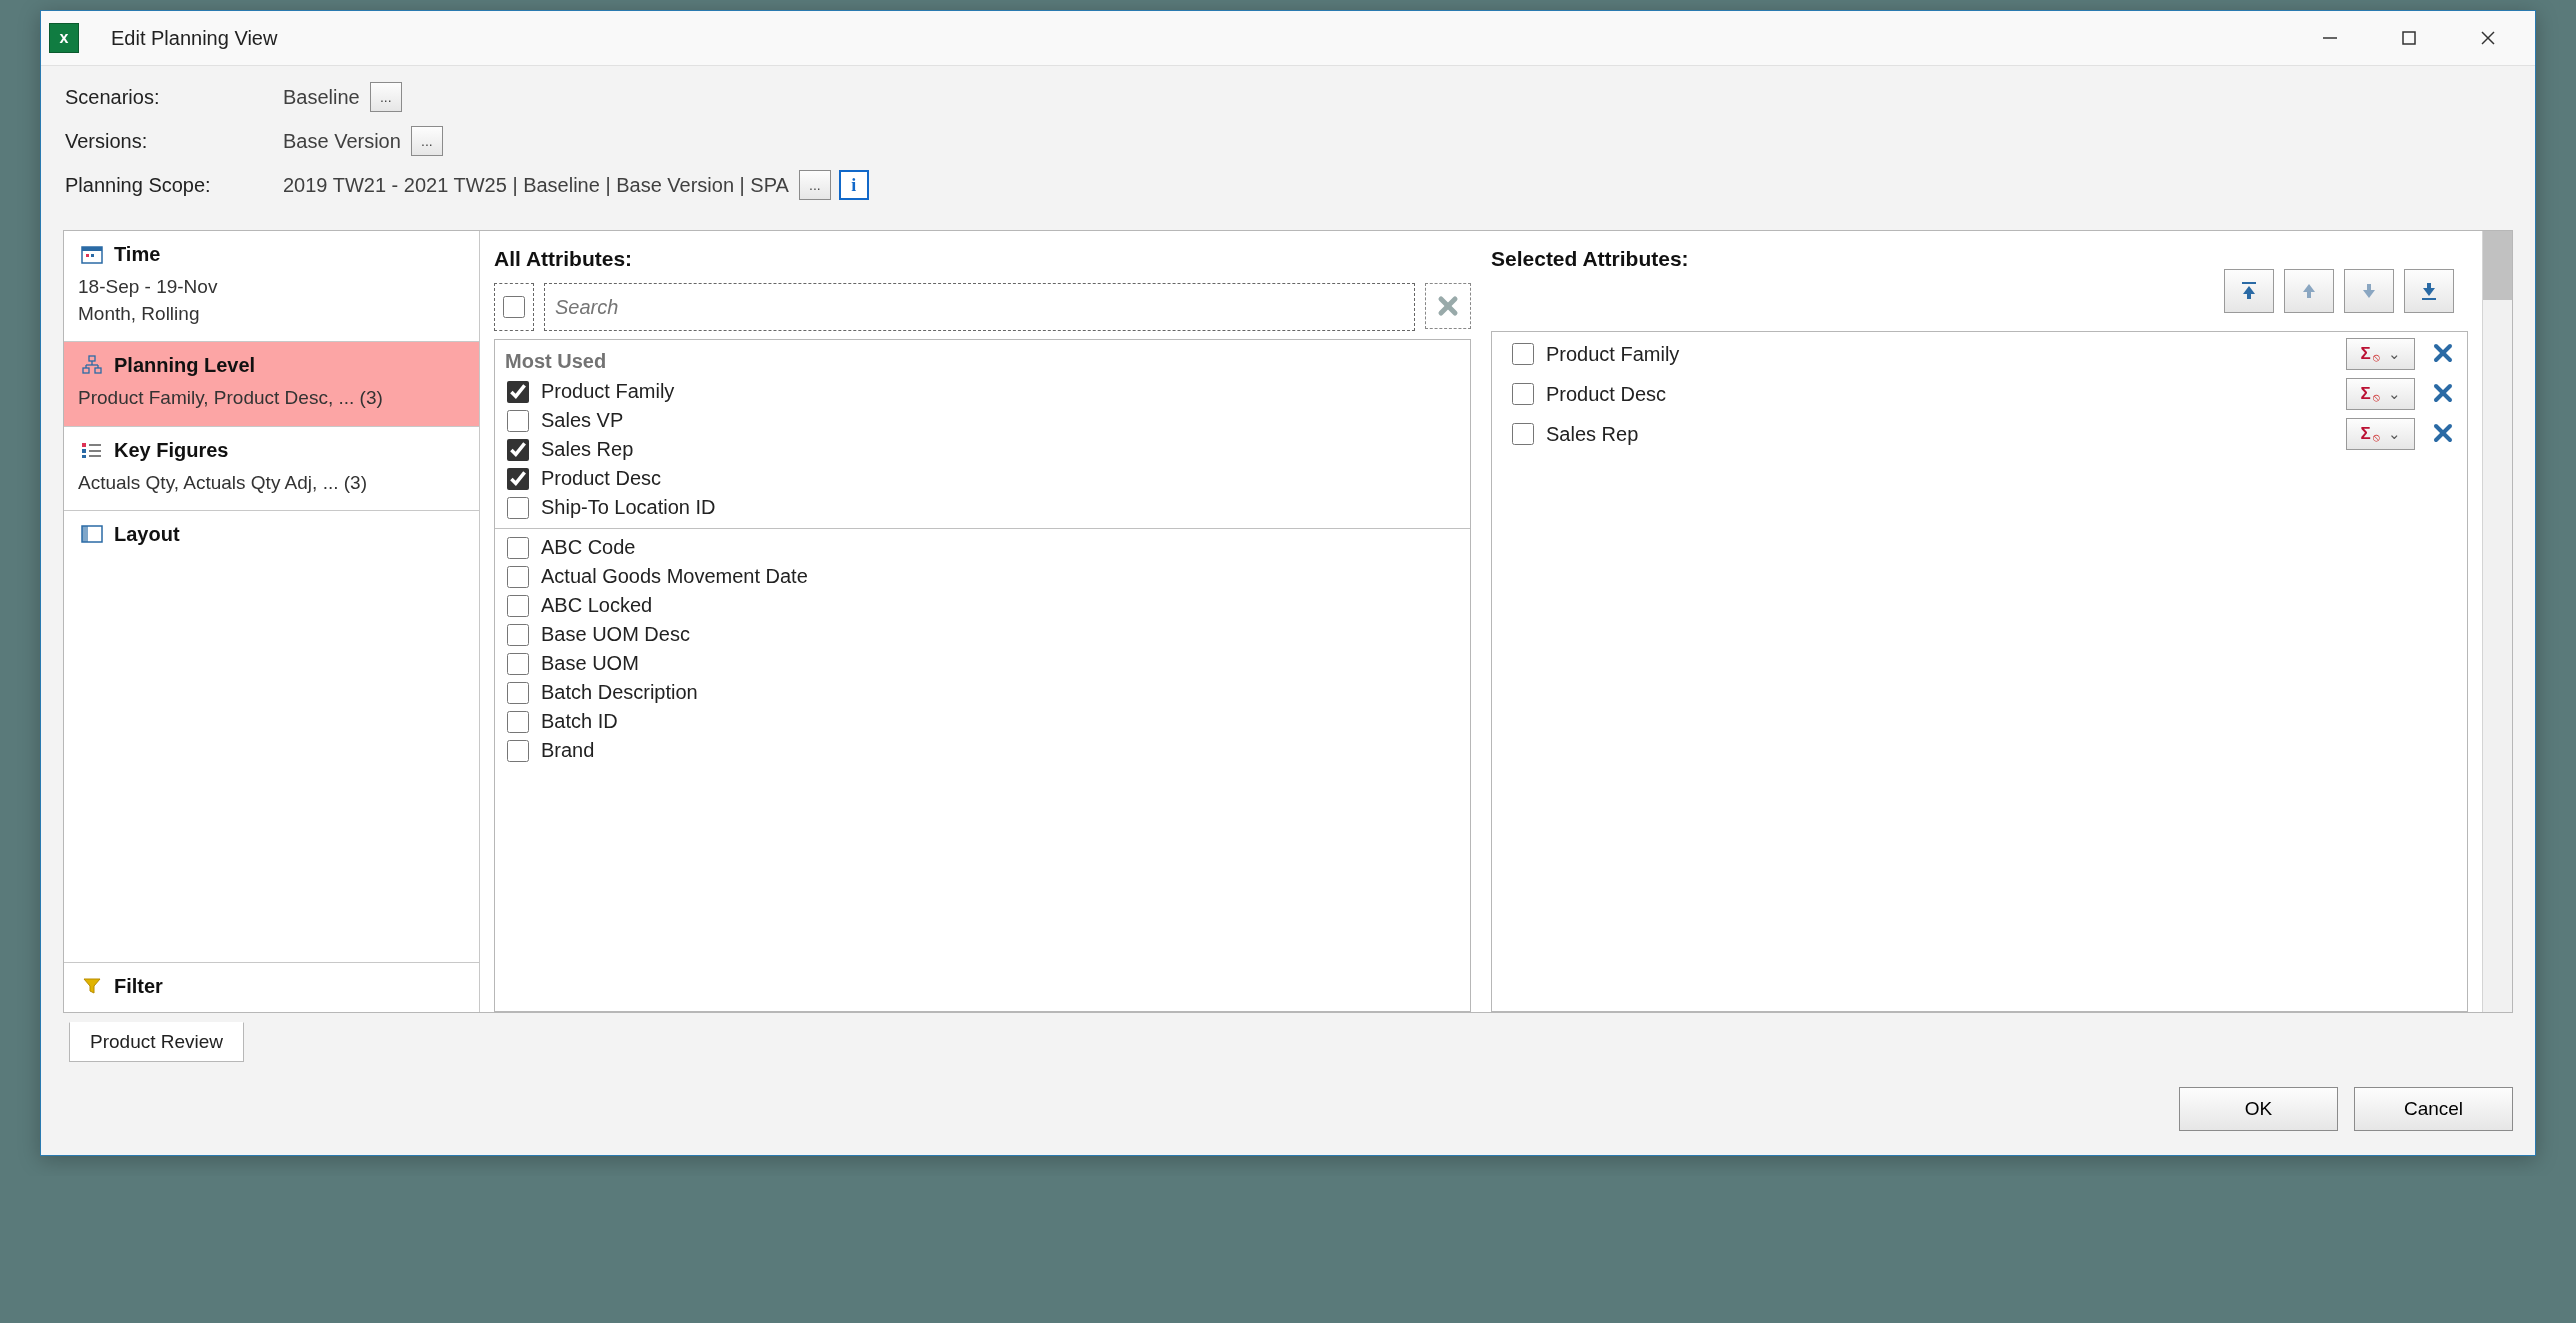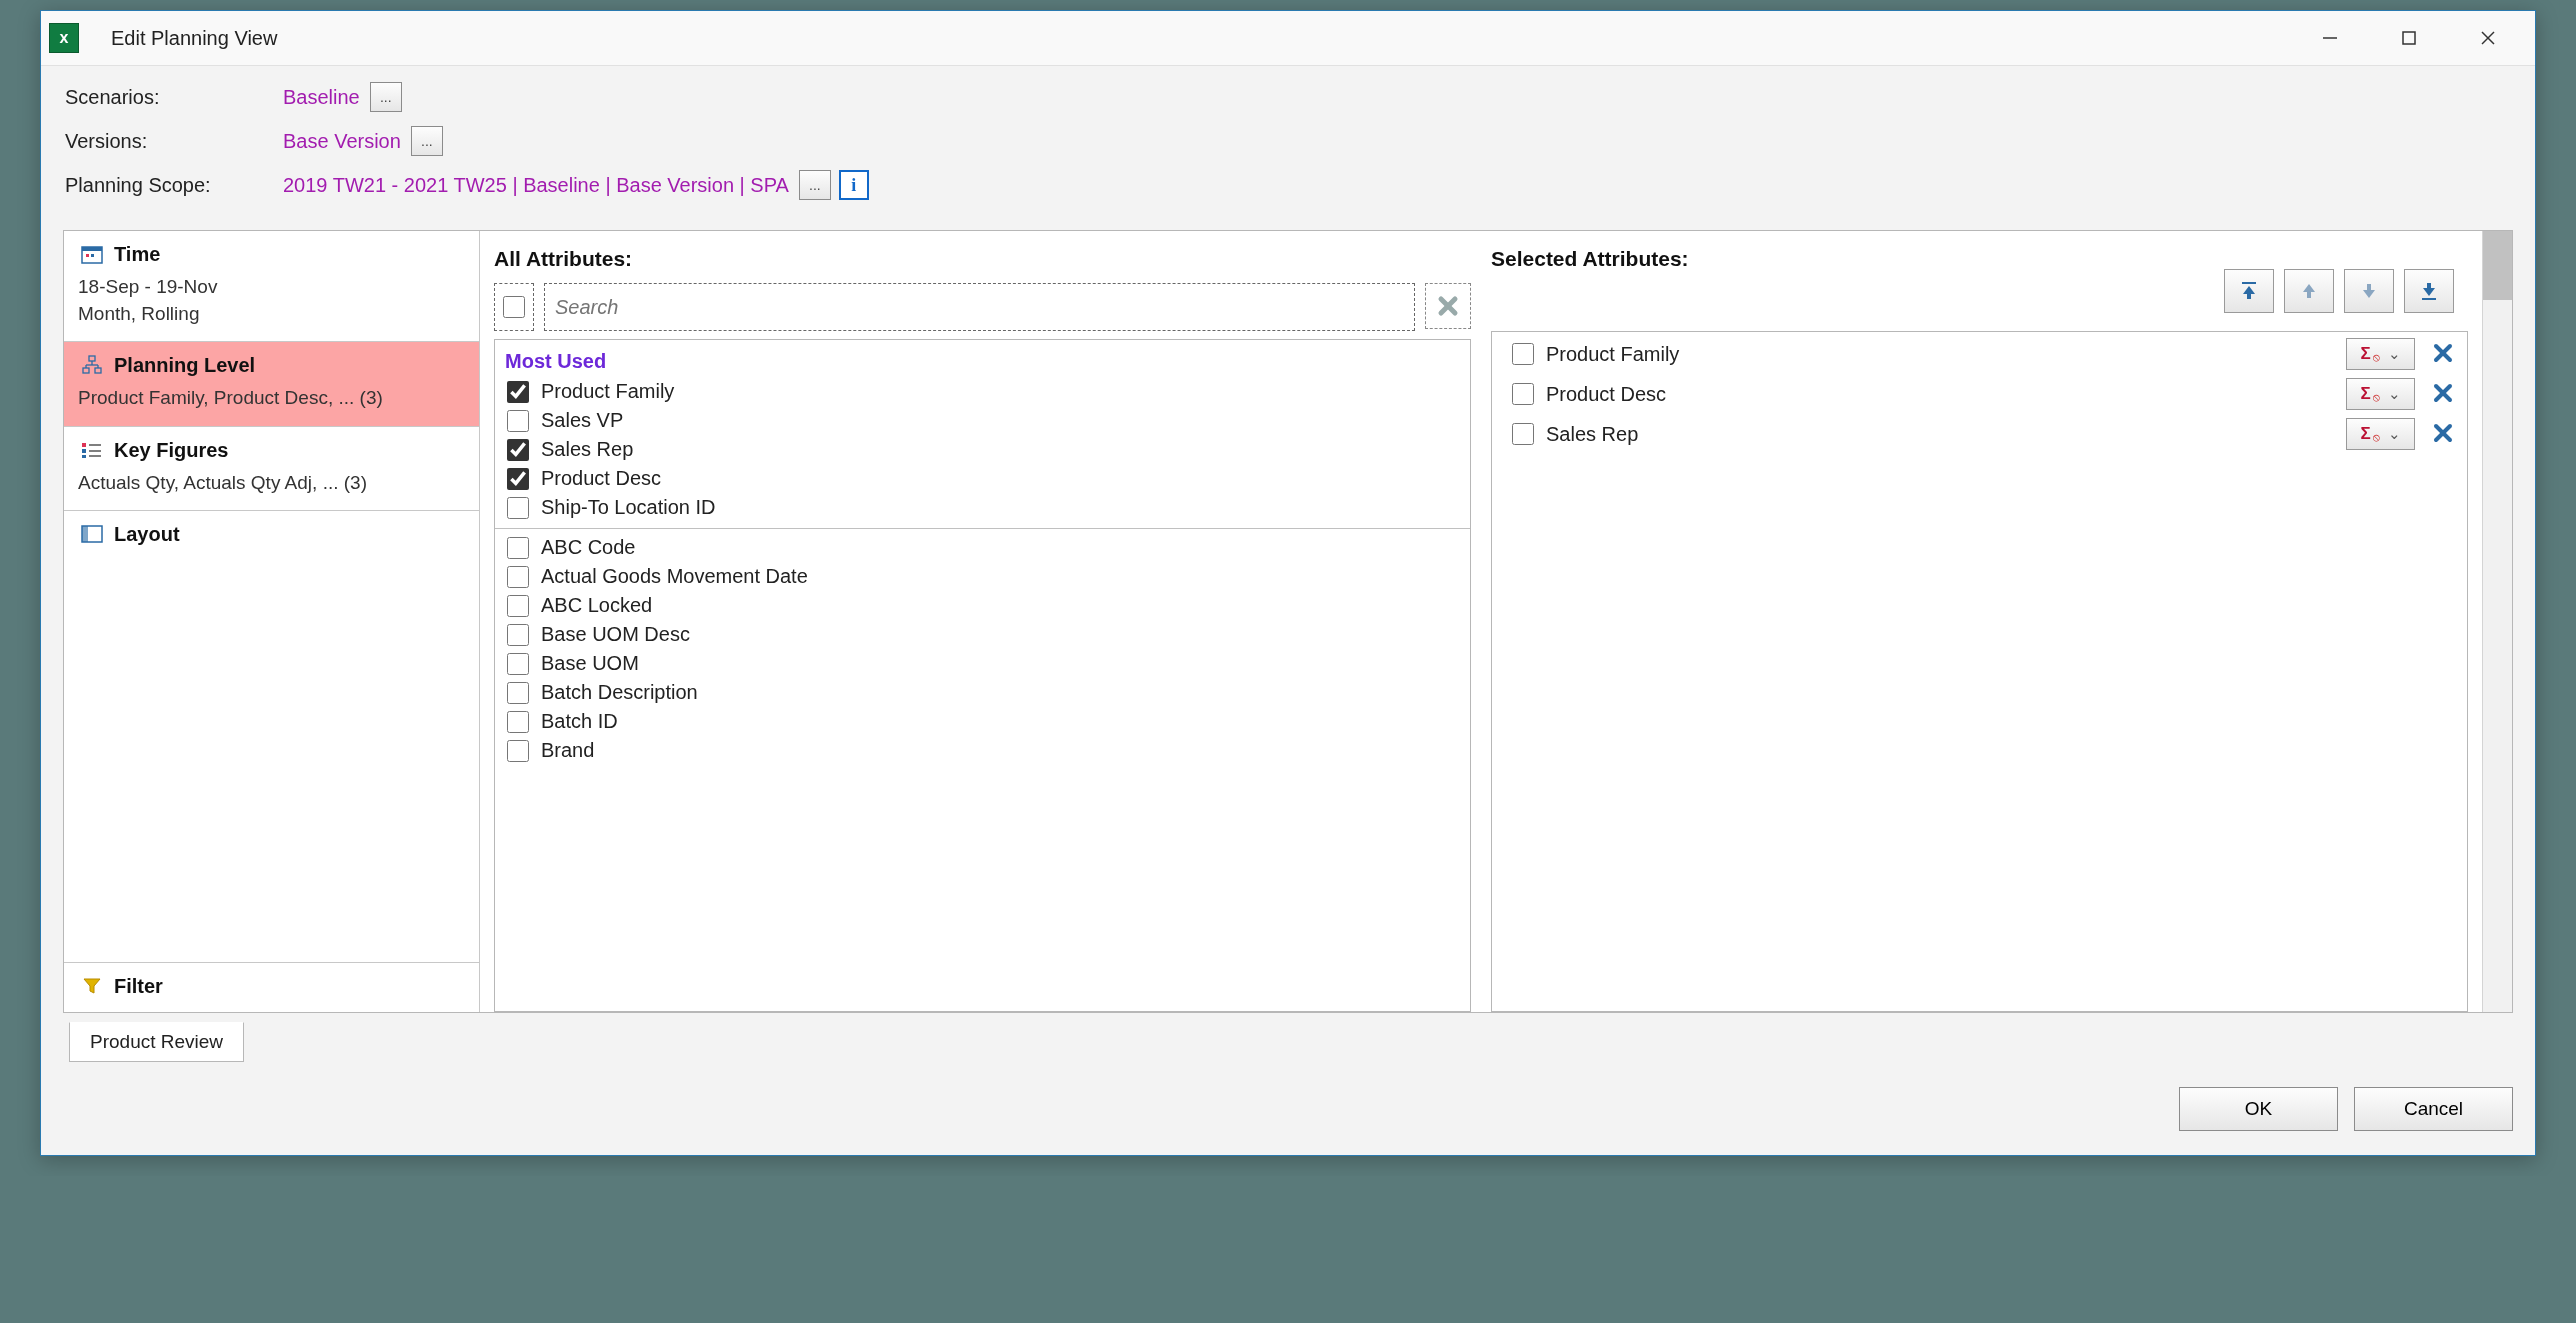--- a/index.html
+++ b/index.html
@@ -49,21 +49,21 @@
 .header-settings {
   padding: 16px 24px 18px 24px;
 }
 .header-row {
   display: flex;
   align-items: center;
   margin-bottom: 14px;
   font-size: 20px;
 }
 .header-row .label { width: 218px; color: #222; }
-.header-row .value { color: #a21caf; margin-right: 10px; }
+.header-row .value { color: #404040; margin-right: 10px; }
 .small-btn {
   border: 1px solid #8b8b8b;
   background: linear-gradient(#fdfdfd,#e6e6e6);
   min-width: 32px; height: 30px;
   font-size: 14px; color: #444;
   display: inline-flex; align-items: center; justify-content: center;
   padding: 0 6px;
   cursor: pointer;
 }
 .info-btn {
@@ -150,21 +150,21 @@
   flex: 1;
   border: 1px solid #b7b7b7;
   overflow: hidden;
   position: relative;
   display: flex; flex-direction: column;
 }
 .listbox-inner {
   flex: 1; overflow-y: auto; padding: 6px 6px 6px 10px;
 }
 .section-title {
-  font-weight: 700; font-size: 20px; color: #6d28d9;
+  font-weight: 700; font-size: 20px; color: #737373;
   padding: 4px 0;
 }
 .attr-item {
   display: flex; align-items: center;
   padding: 3px 2px;
   font-size: 20px;
 }
 .attr-item input[type=checkbox] {
   width: 22px; height: 22px; margin-right: 12px;
   accent-color: #333;

